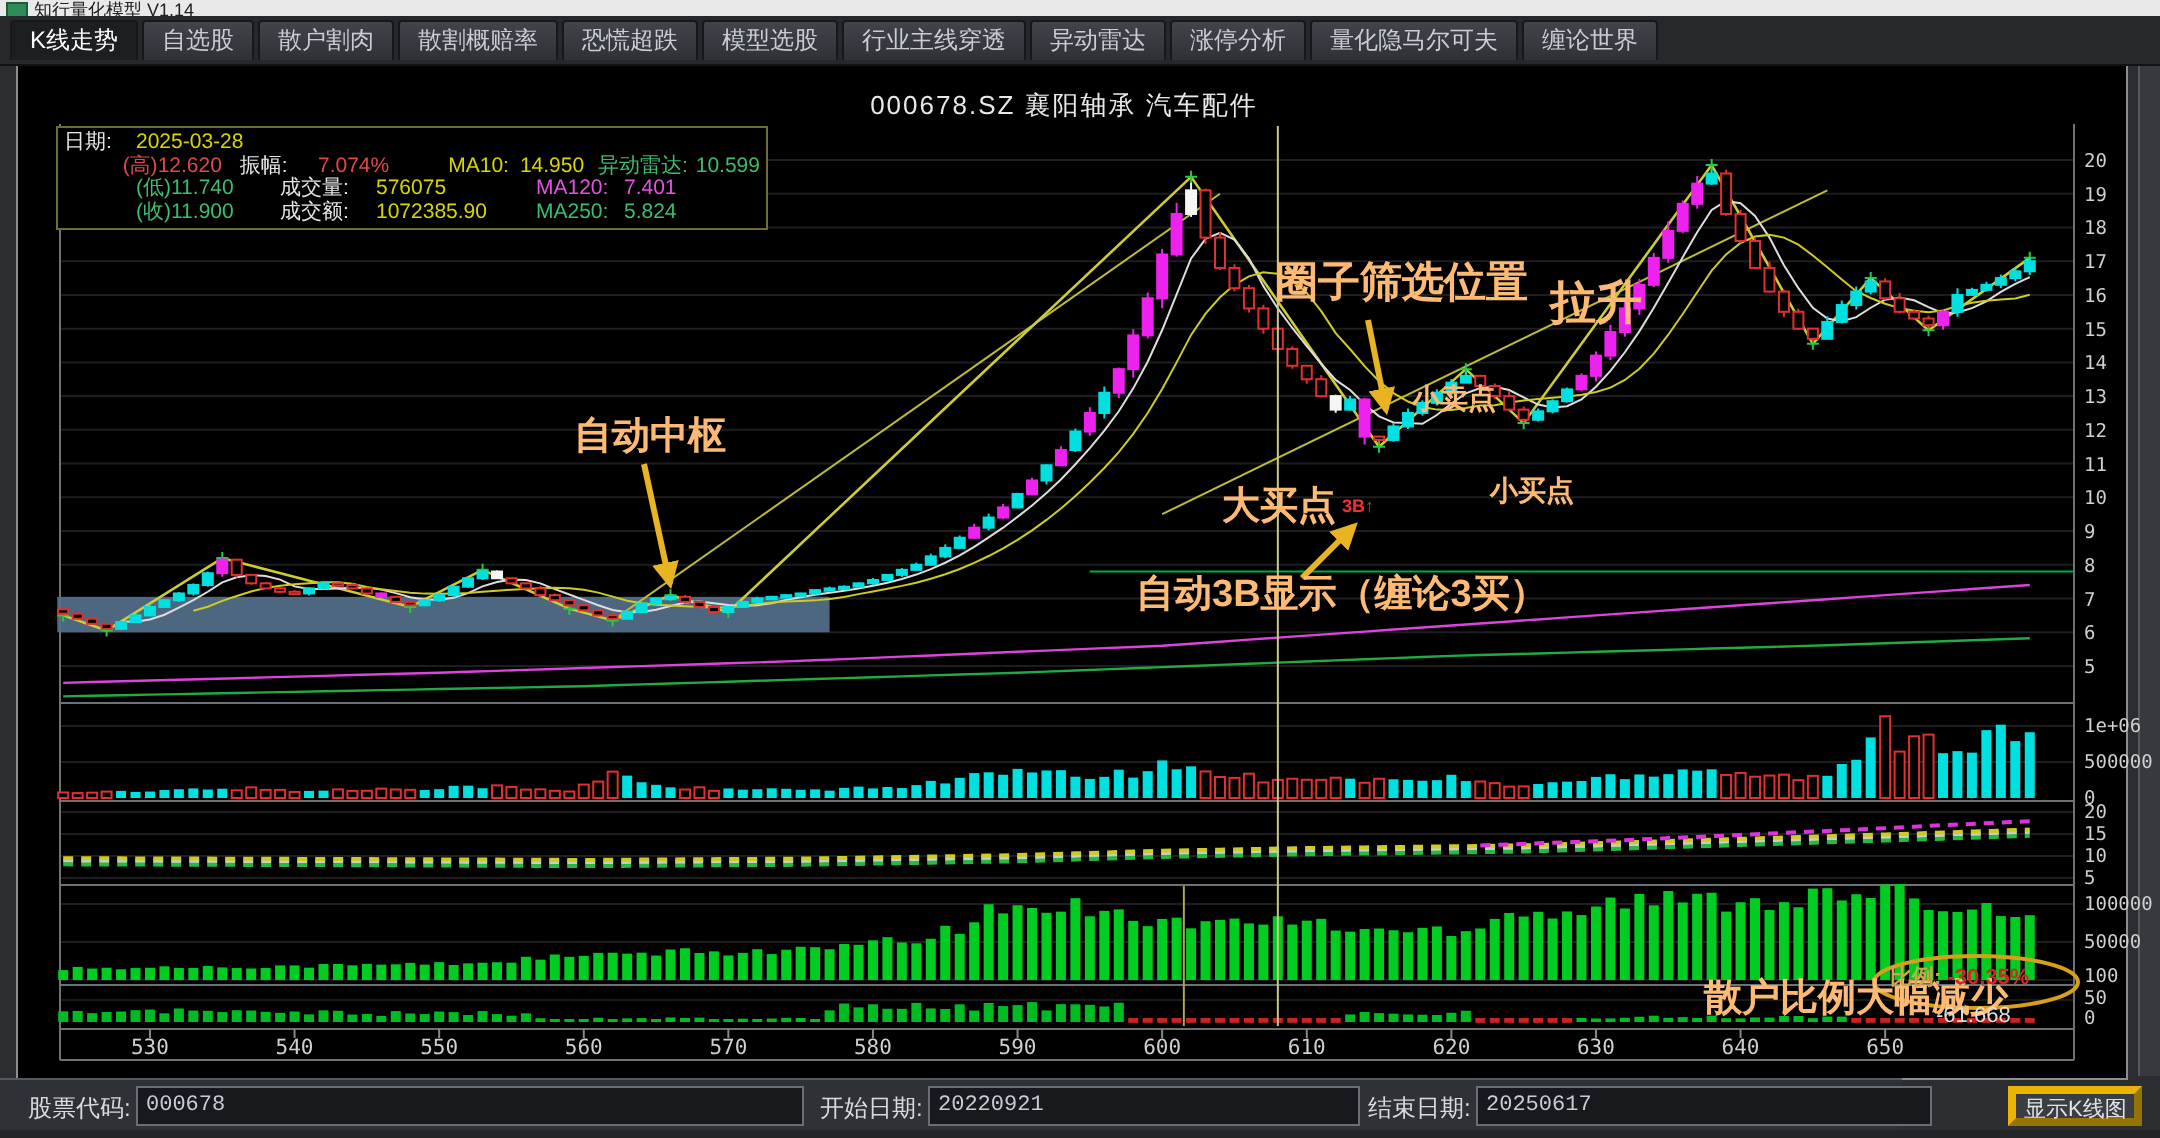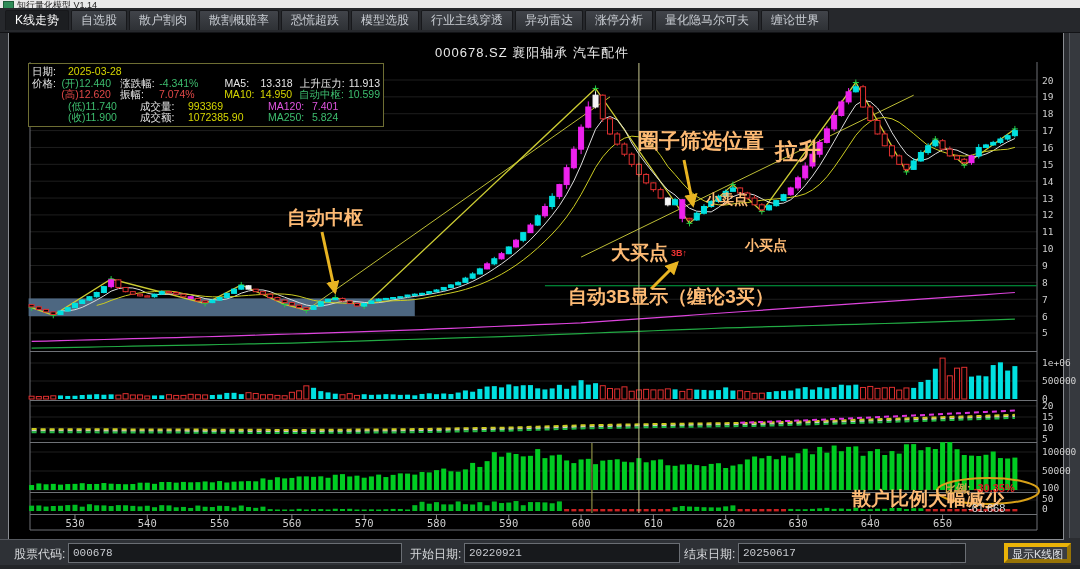--- a/index.html
+++ b/index.html
@@ -900,44 +900,34 @@
   </svg>
 
 <div class="ctitle">000678.SZ 襄阳轴承 汽车配件</div>
 
 <div class="infopanel">
   <div class="irow">
     <span class="c1 w">日期:</span>
     <span class="y">2025-03-28</span>
   </div>
   <div class="irow">
-    <span class="c1 w">价格:</span>
-    <span class="c2 g"><span>(开)</span><span>12.440</span></span>
-    <span class="c3 w">涨跌幅:</span>
-    <span class="c4 g">-4.341%</span>
-    <span class="c5 w">MA5:</span>
-    <span class="c6 w">13.318</span>
-    <span class="c7 w">上升压力:</span>
-    <span class="w">11.913</span>
-  </div>
-  <div class="irow">
     <span class="c1"></span>
     <span class="c2 r"><span>(高)</span><span>12.620</span></span>
     <span class="c3 w">振幅:</span>
     <span class="c4 r">7.074%</span>
     <span class="c5 y">MA10:</span>
     <span class="c6 y">14.950</span>
-    <span class="c7 g">自动中枢:</span>
+    <span class="c7 g">异动雷达:</span>
     <span class="g">10.599</span>
   </div>
   <div class="irow">
     <span class="c1"></span>
     <span class="c2 g"><span>(低)</span><span>11.740</span></span>
     <span class="c3 w">成交量:</span>
-    <span class="c4 y">993369</span>
+    <span class="c4 y">576075</span>
     <span class="c5 m">MA120:</span>
     <span class="c6 m">7.401</span>
   </div>
   <div class="irow">
     <span class="c1"></span>
     <span class="c2 g"><span>(收)</span><span>11.900</span></span>
     <span class="c3 w">成交额:</span>
     <span class="c4 y">1072385.90</span>
     <span class="c5 g">MA250:</span>
     <span class="c6 g">5.824</span>

